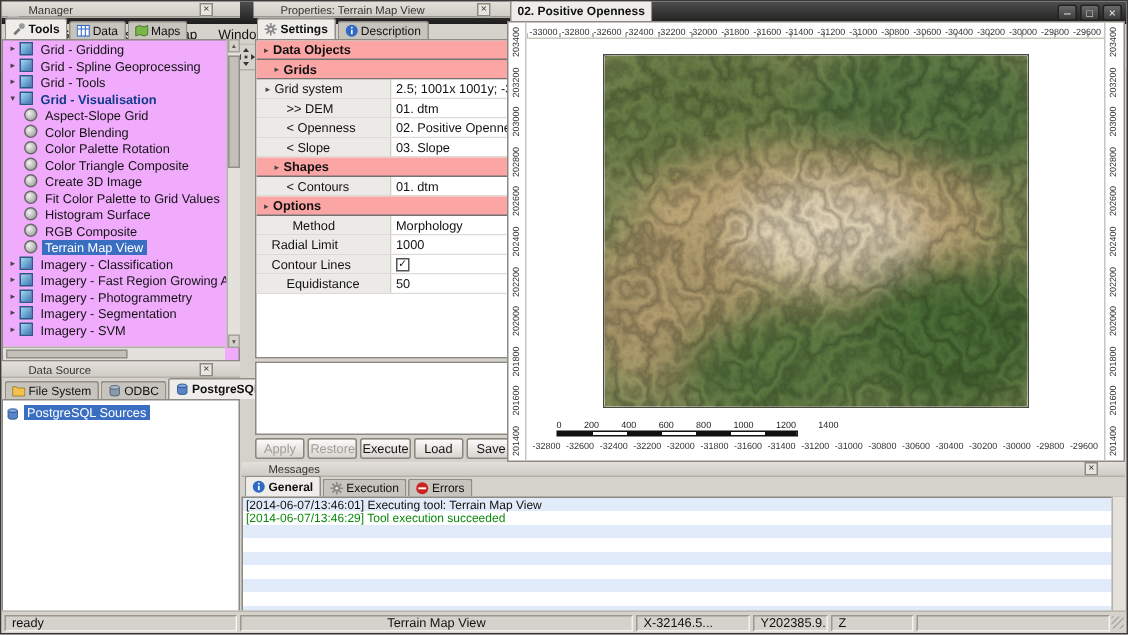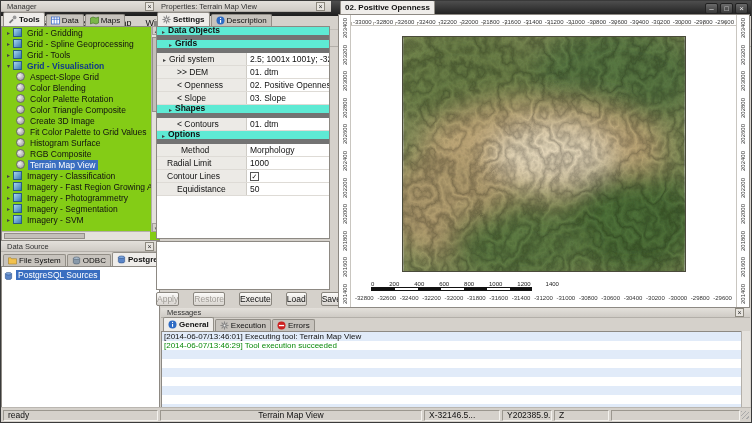--- a/index.html
+++ b/index.html
@@ -22,33 +22,33 @@
 .menu-item{padding:0 7px;height:100%;display:flex;align-items:center}
 
 
 .toolbar{position:absolute;top:29px;left:0;width:100%;height:17px;display:flex;align-items:center;padding-left:3px;gap:1px;background:#d5d1cb;border-bottom:1px solid #b3afa9}
 .tbtn{width:15px;height:15px;display:flex;align-items:center;justify-content:center;border-radius:2px}
 .tbtn svg{display:block}
 .tsep{width:1px;height:12px;background:#a5a19b;margin:0 3px;flex:none}
 .g-sync::after{content:"↻";font-size:11px;color:#2a7a3a;font-weight:bold}
 
 
-.panel-header{height:11px;display:flex;align-items:center;background:linear-gradient(#e3e0db,#cfcbc5);border-bottom:1px solid #b3afa9;font-size:7.5px;color:#333;padding:0 6px}
+.panel-header{height:11px;display:flex;align-items:center;background:linear-gradient(#e3e0db,#cfcbc5);border-bottom:1px solid #b3afa9;font-size:7.5px;color:#333;padding:0 18px}
 .ph-title{flex:1;white-space:nowrap;overflow:hidden}
 .ph-close{width:9px;height:9px;border:1px solid #8d897f;background:#e8e5e0;display:flex;align-items:center;justify-content:center;font-size:7px;line-height:1}
 .ph-close::after{content:"×"}
 .tabbar{height:14px;display:flex;align-items:flex-end;padding-left:2px;gap:1px}
 .tab{display:flex;align-items:center;gap:2px;font-size:8px;padding:0 4px;background:#c7c3bd;border:1px solid #928e87;border-bottom:none;border-radius:2px 2px 0 0;height:12px;white-space:nowrap}
 .tab.active{background:#efedea;height:14px;font-weight:bold}
 .ti{width:9px;height:9px;display:inline-flex}
 
 
 .manager{position:absolute;left:0;top:0;width:159px;height:240px}
 .datasource{position:absolute;left:0;top:240px;width:159px;bottom:0}
-.tree-body{position:absolute;left:0;right:0;top:25px;bottom:0;background:#84cc16;border:1px solid #8d8983;overflow:hidden}
+.tree-body{position:absolute;left:0;right:0;top:25px;bottom:0;background:#f0abfc;border:1px solid #8d8983;overflow:hidden}
 .trow{height:11px;display:flex;align-items:center;white-space:nowrap;font-size:8.5px;padding-left:2px}
 .twisty{width:9px;font-size:6px;color:#444;text-align:center;flex:none}
 .twisty::after{content:"▸"}
 .open .twisty::after{content:"▾"}
 .trow.tool{padding-left:14px}
 .ic-lib{width:9px;height:9px;margin-right:3px;background:linear-gradient(135deg,#a6d6ef,#3a78b5);border:1px solid #2a5a86;flex:none}
 .ic-tool{width:9px;height:9px;margin-right:3px;border-radius:50%;background:radial-gradient(circle at 35% 35%,#f2f2f2,#8f8f8f);border:1px solid #6a6a6a;flex:none}
 .tlabel{padding:0 2px}
 .trow.sel .tlabel{background:#3a6ec0;color:#fff}
 .trow.openlib .tlabel{color:#103a8c;font-weight:bold}
@@ -56,34 +56,34 @@
 .vscroll .arr{height:9px;font-size:5px;text-align:center;color:#555;background:#d5d1cb;border:1px solid #a5a19b;line-height:9px}
 .vscroll .track{flex:1;position:relative}
 .vscroll .thumb{position:absolute;left:0;right:0;top:2px;height:40%;background:#c3bfb9;border:1px solid #948f89}
 .hscroll{position:absolute;left:0;right:9px;bottom:0;height:9px;background:#e4e1dc;border-top:1px solid #b3afa9}
 .hscroll .thumb{position:absolute;top:1px;bottom:1px;left:2px;width:55%;background:#c3bfb9;border:1px solid #948f89}
 .ds-body{position:absolute;left:0;right:0;top:25px;bottom:0;background:#fff;border:1px solid #8d8983;padding:2px}
 .ds-item{display:flex;align-items:center;height:12px;font-size:8.5px}
 .ds-item .tlabel{background:#3a6ec0;color:#fff}
 
 
-.props{position:absolute;left:154px;top:0;width:176px;height:307px}
+.props{position:absolute;left:168px;top:0;width:176px;height:307px}
 .pgrid{position:absolute;left:1px;right:1px;top:25px;bottom:69px;background:#fff;border:1px solid #8d8983;overflow:hidden}
 .prow{display:flex;height:13px;border-bottom:1px solid #dedbd6;font-size:8.5px}
-.prow.cat{background:#5eead4;font-weight:bold;align-items:flex-end;border-bottom:5px solid #737373}
+.prow.cat{background:#fca5a5;font-weight:bold;align-items:center;border-bottom:1px solid #737373}
 .prow.cat .twisty{margin-left:2px}
 .prow.cat.lvl1 .twisty{margin-left:9px}
 .pname{width:90px;background:#eceae6;border-right:1px solid #cfccc6;display:flex;align-items:center;white-space:nowrap;overflow:hidden;flex:none}
 .pname.ind1{padding-left:3px}
 .pname.ind2{padding-left:20px}
 .pvalue{flex:1;display:flex;align-items:center;padding-left:3px;white-space:nowrap;overflow:hidden;background:#fff}
 .cb{width:9px;height:9px;border:1px solid #555;background:#fff;display:inline-flex;align-items:center;justify-content:center;font-size:7px;line-height:1}
 .cb.checked::after{content:"✓"}
 .pdesc{position:absolute;left:1px;right:1px;top:240px;height:49px;background:#fff;border:1px solid #8d8983}
-.pbuttons{position:absolute;left:1px;right:1px;bottom:2px;height:14px;display:flex;gap:14px}
+.pbuttons{position:absolute;left:1px;right:1px;bottom:2px;height:14px;display:flex;gap:2px}
 .btn{flex:1;font-size:8.5px;font-family:inherit;background:linear-gradient(#fcfbf9,#d8d4cf);border:1px solid #8a867f;border-radius:2px;height:14px;line-height:11px;color:#111}
 .btn.disabled{color:#a09c96}
 
 
 .mapview{position:absolute;left:337px;top:0;right:1px;height:307px}
 .map-tabbar{height:13px;display:flex;align-items:flex-end;padding-left:2px}
 .map-canvas{position:absolute;left:0;right:0;top:13px;bottom:0;background:#fff;border:1px solid #8d8983;display:grid;grid-template-columns:12px 1fr 13px;grid-template-rows:11px 1fr 14px 12px}
 .ruler-top{grid-column:2;grid-row:1;display:flex;justify-content:space-between;align-items:flex-end;font-size:6px;color:#333;padding:0 2px;border-bottom:1px solid #c9c6c0;background:repeating-linear-gradient(90deg,#b9b6b0 0 1px,transparent 1px 22px) bottom/100% 3px no-repeat}
 .ruler-bottom{grid-column:2;grid-row:4;display:flex;justify-content:space-between;align-items:flex-start;font-size:6px;color:#333;padding:0 4px}
 .ruler-left{grid-column:1;grid-row:1/5;display:flex;flex-direction:column;justify-content:space-between;align-items:center;font-size:6px;color:#333;border-right:1px solid #c9c6c0;padding:3px 0}

